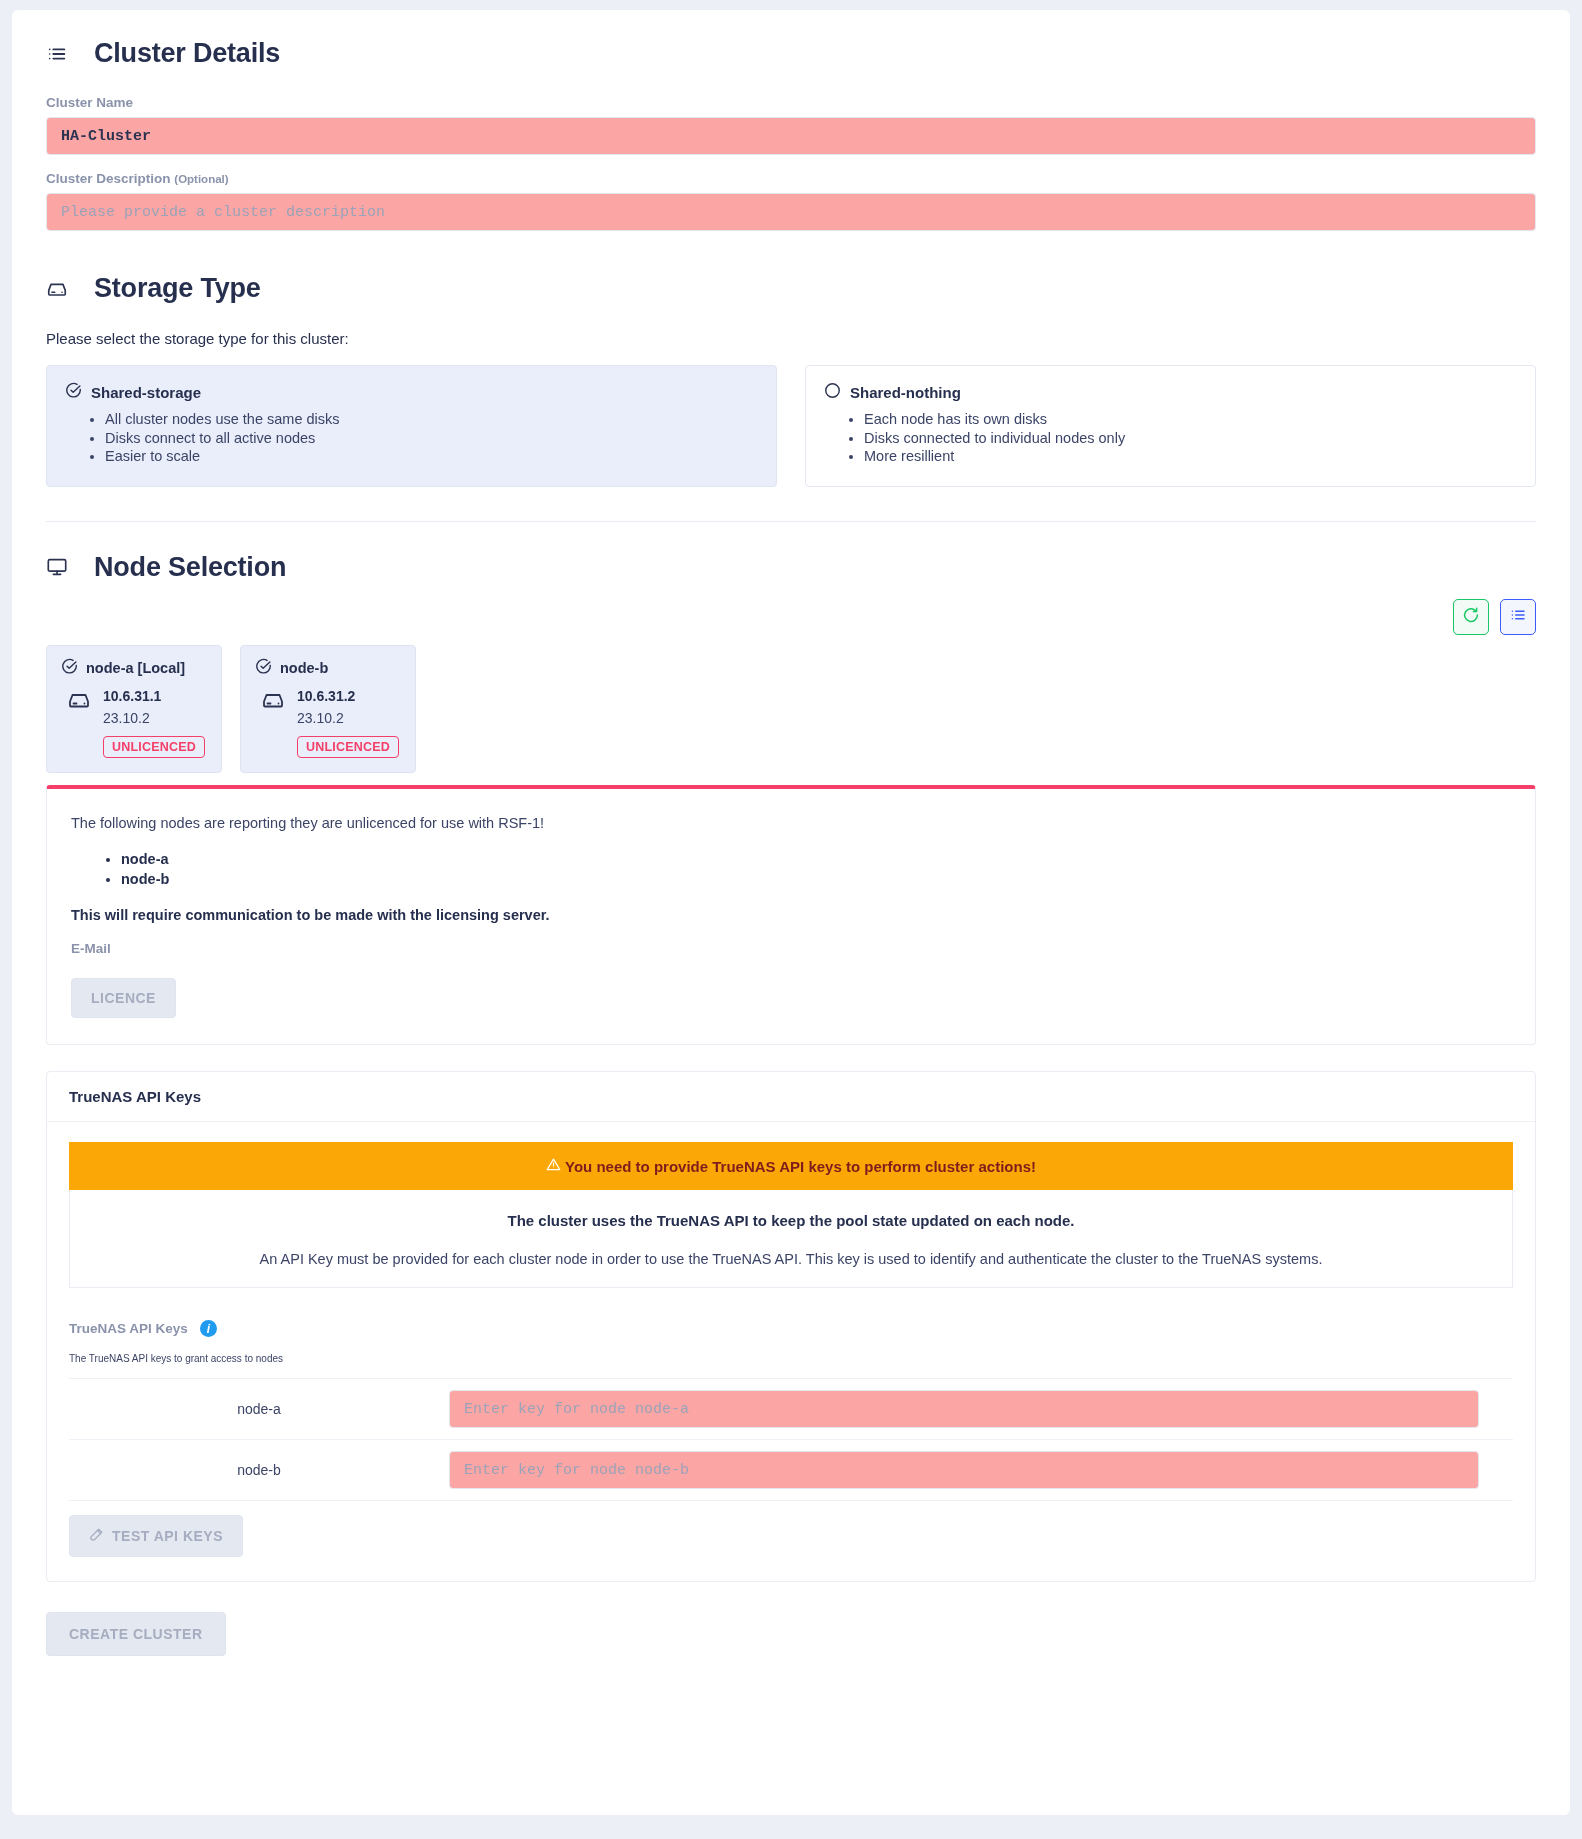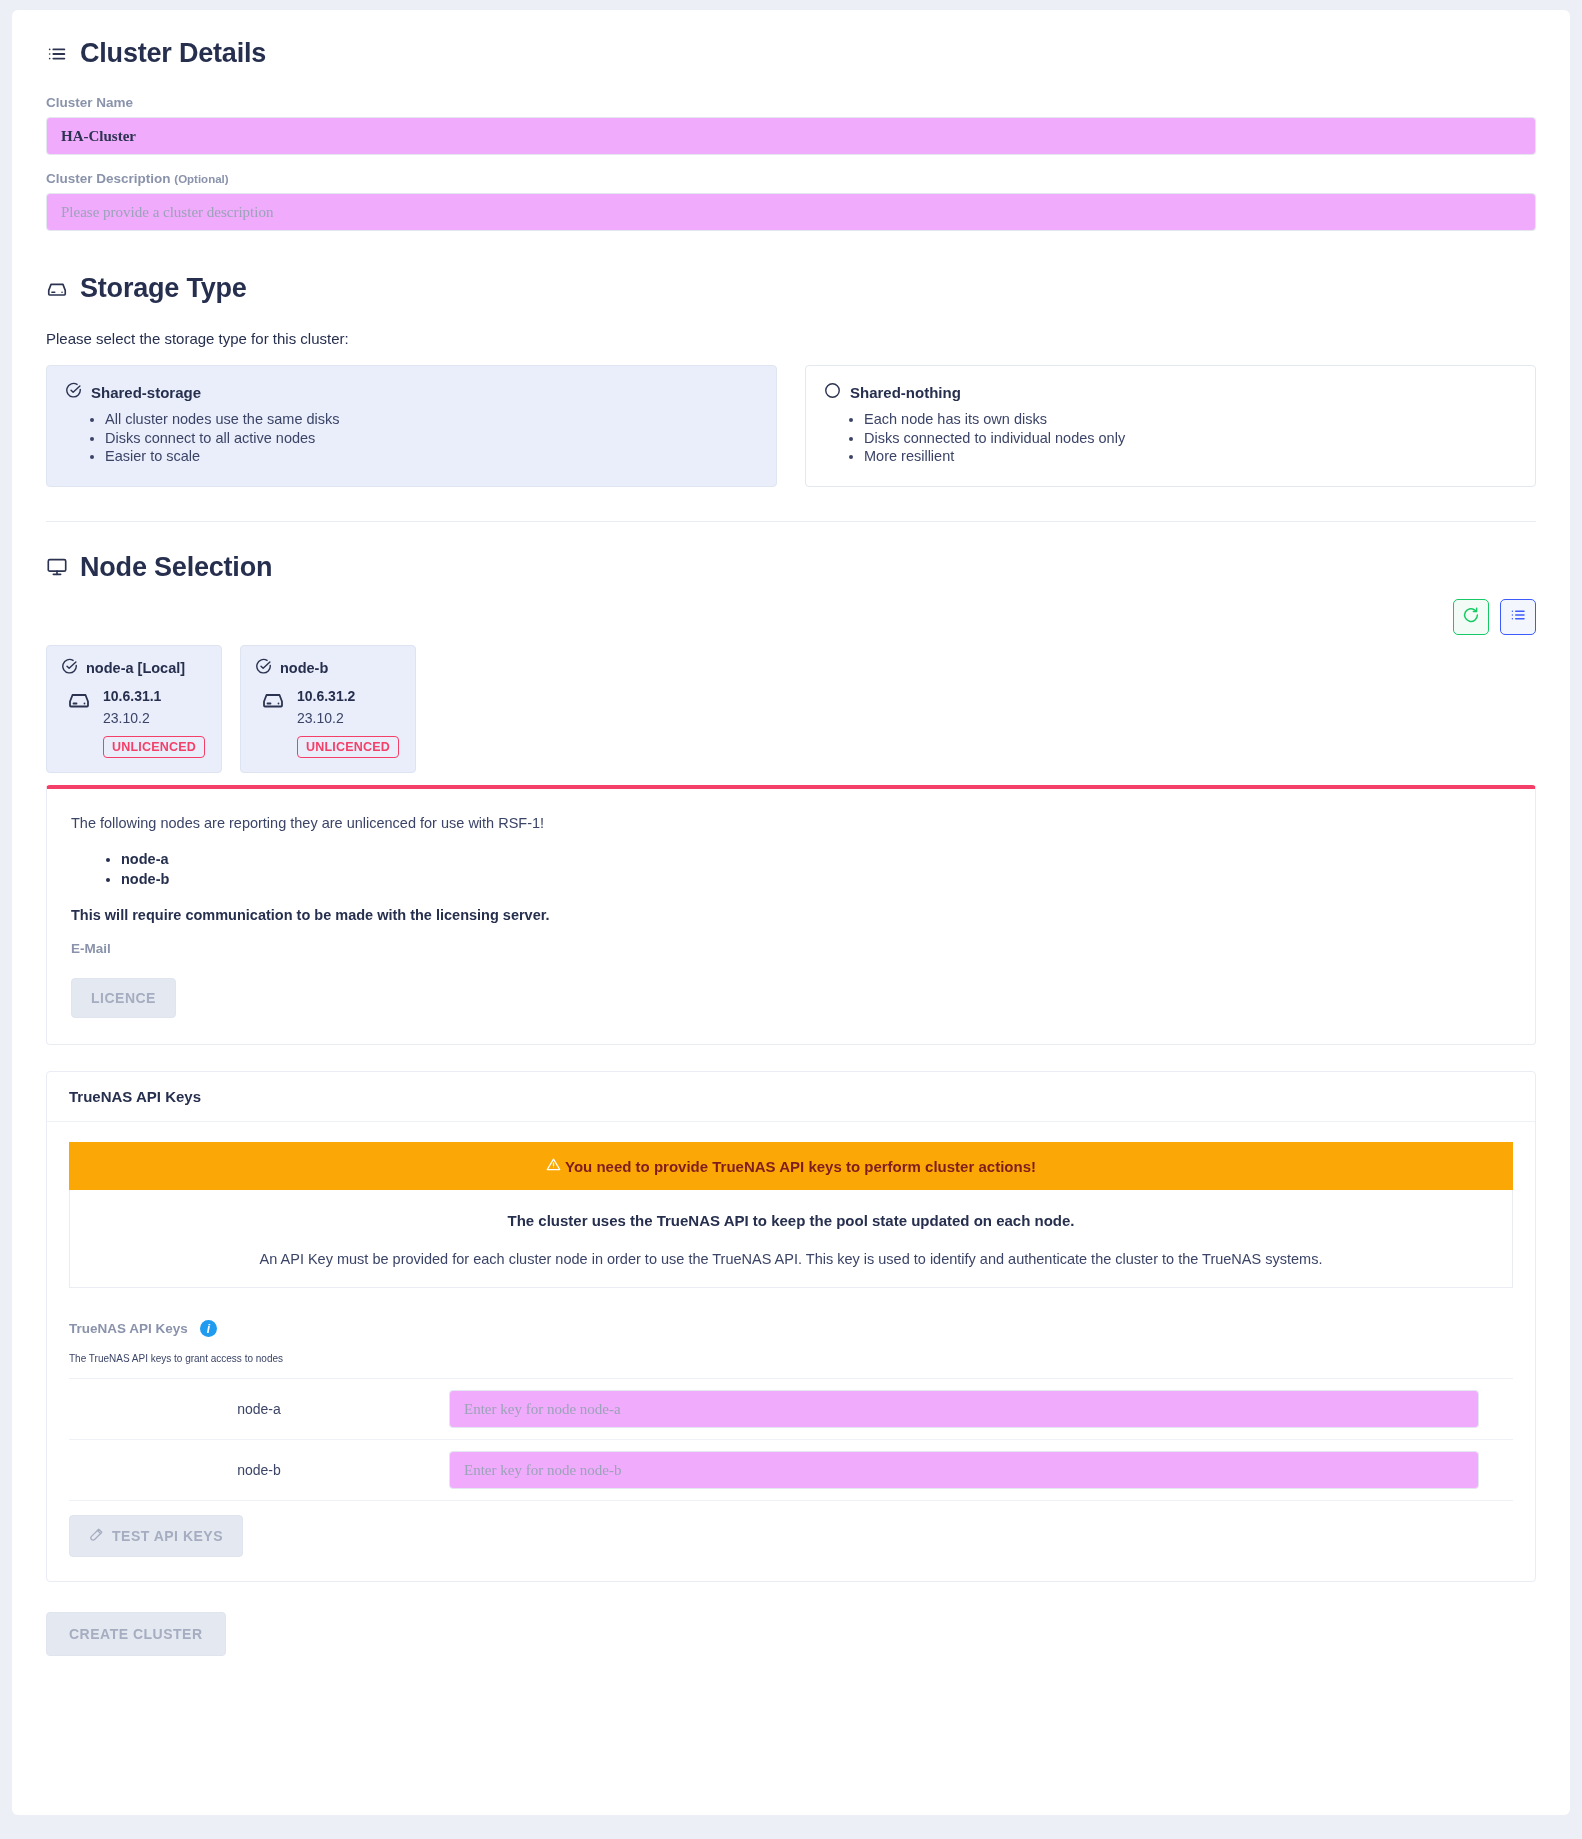--- a/index.html
+++ b/index.html
@@ -19,21 +19,21 @@
     background: #ffffff;
     border-radius: 6px;
     padding: 28px 34px 34px 34px;
     min-height: 1805px;
   }
 
   
   .sec-head {
     display: flex;
     align-items: center;
-    gap: 12px;
+    gap: 26px;
   }
   .sec-head .ico { display: flex; align-items: center; color: #2b3350; }
   .sec-head h2 {
     font-size: 27px;
     font-weight: bold;
     margin: 0;
     letter-spacing: -0.2px;
     color: #262f4e;
   }
   .sec-head.lvl1 { margin-bottom: 26px; }
@@ -43,28 +43,28 @@
     font-size: 13.5px;
     font-weight: bold;
     color: #8a93ab;
     margin-bottom: 7px;
     display: block;
   }
   .field-label .opt { font-size: 11.5px; text-align: center; }
   .inp {
     width: 100%;
     height: 38px;
-    background: #f0abfc;
+    background: #fca5a5;
     border: 1px solid #e3e8f0;
     border-radius: 4px;
     padding: 0 14px;
     font-size: 15px;
     font-weight: bold;
     color: #2b3350;
-    font-family: Liberation Serif, serif;
+    font-family: Liberation Mono, monospace;
     outline: none;
   }
   .inp::placeholder { color: #9aa3b8; font-weight: normal; }
   .inp.plain { font-weight: normal; }
   .field { margin-bottom: 16px; }
 
   
   .prompt-bold {
     font-size: 15px; font-weight: normal; color: #262f4e;
     margin: 0 0 18px 0;

